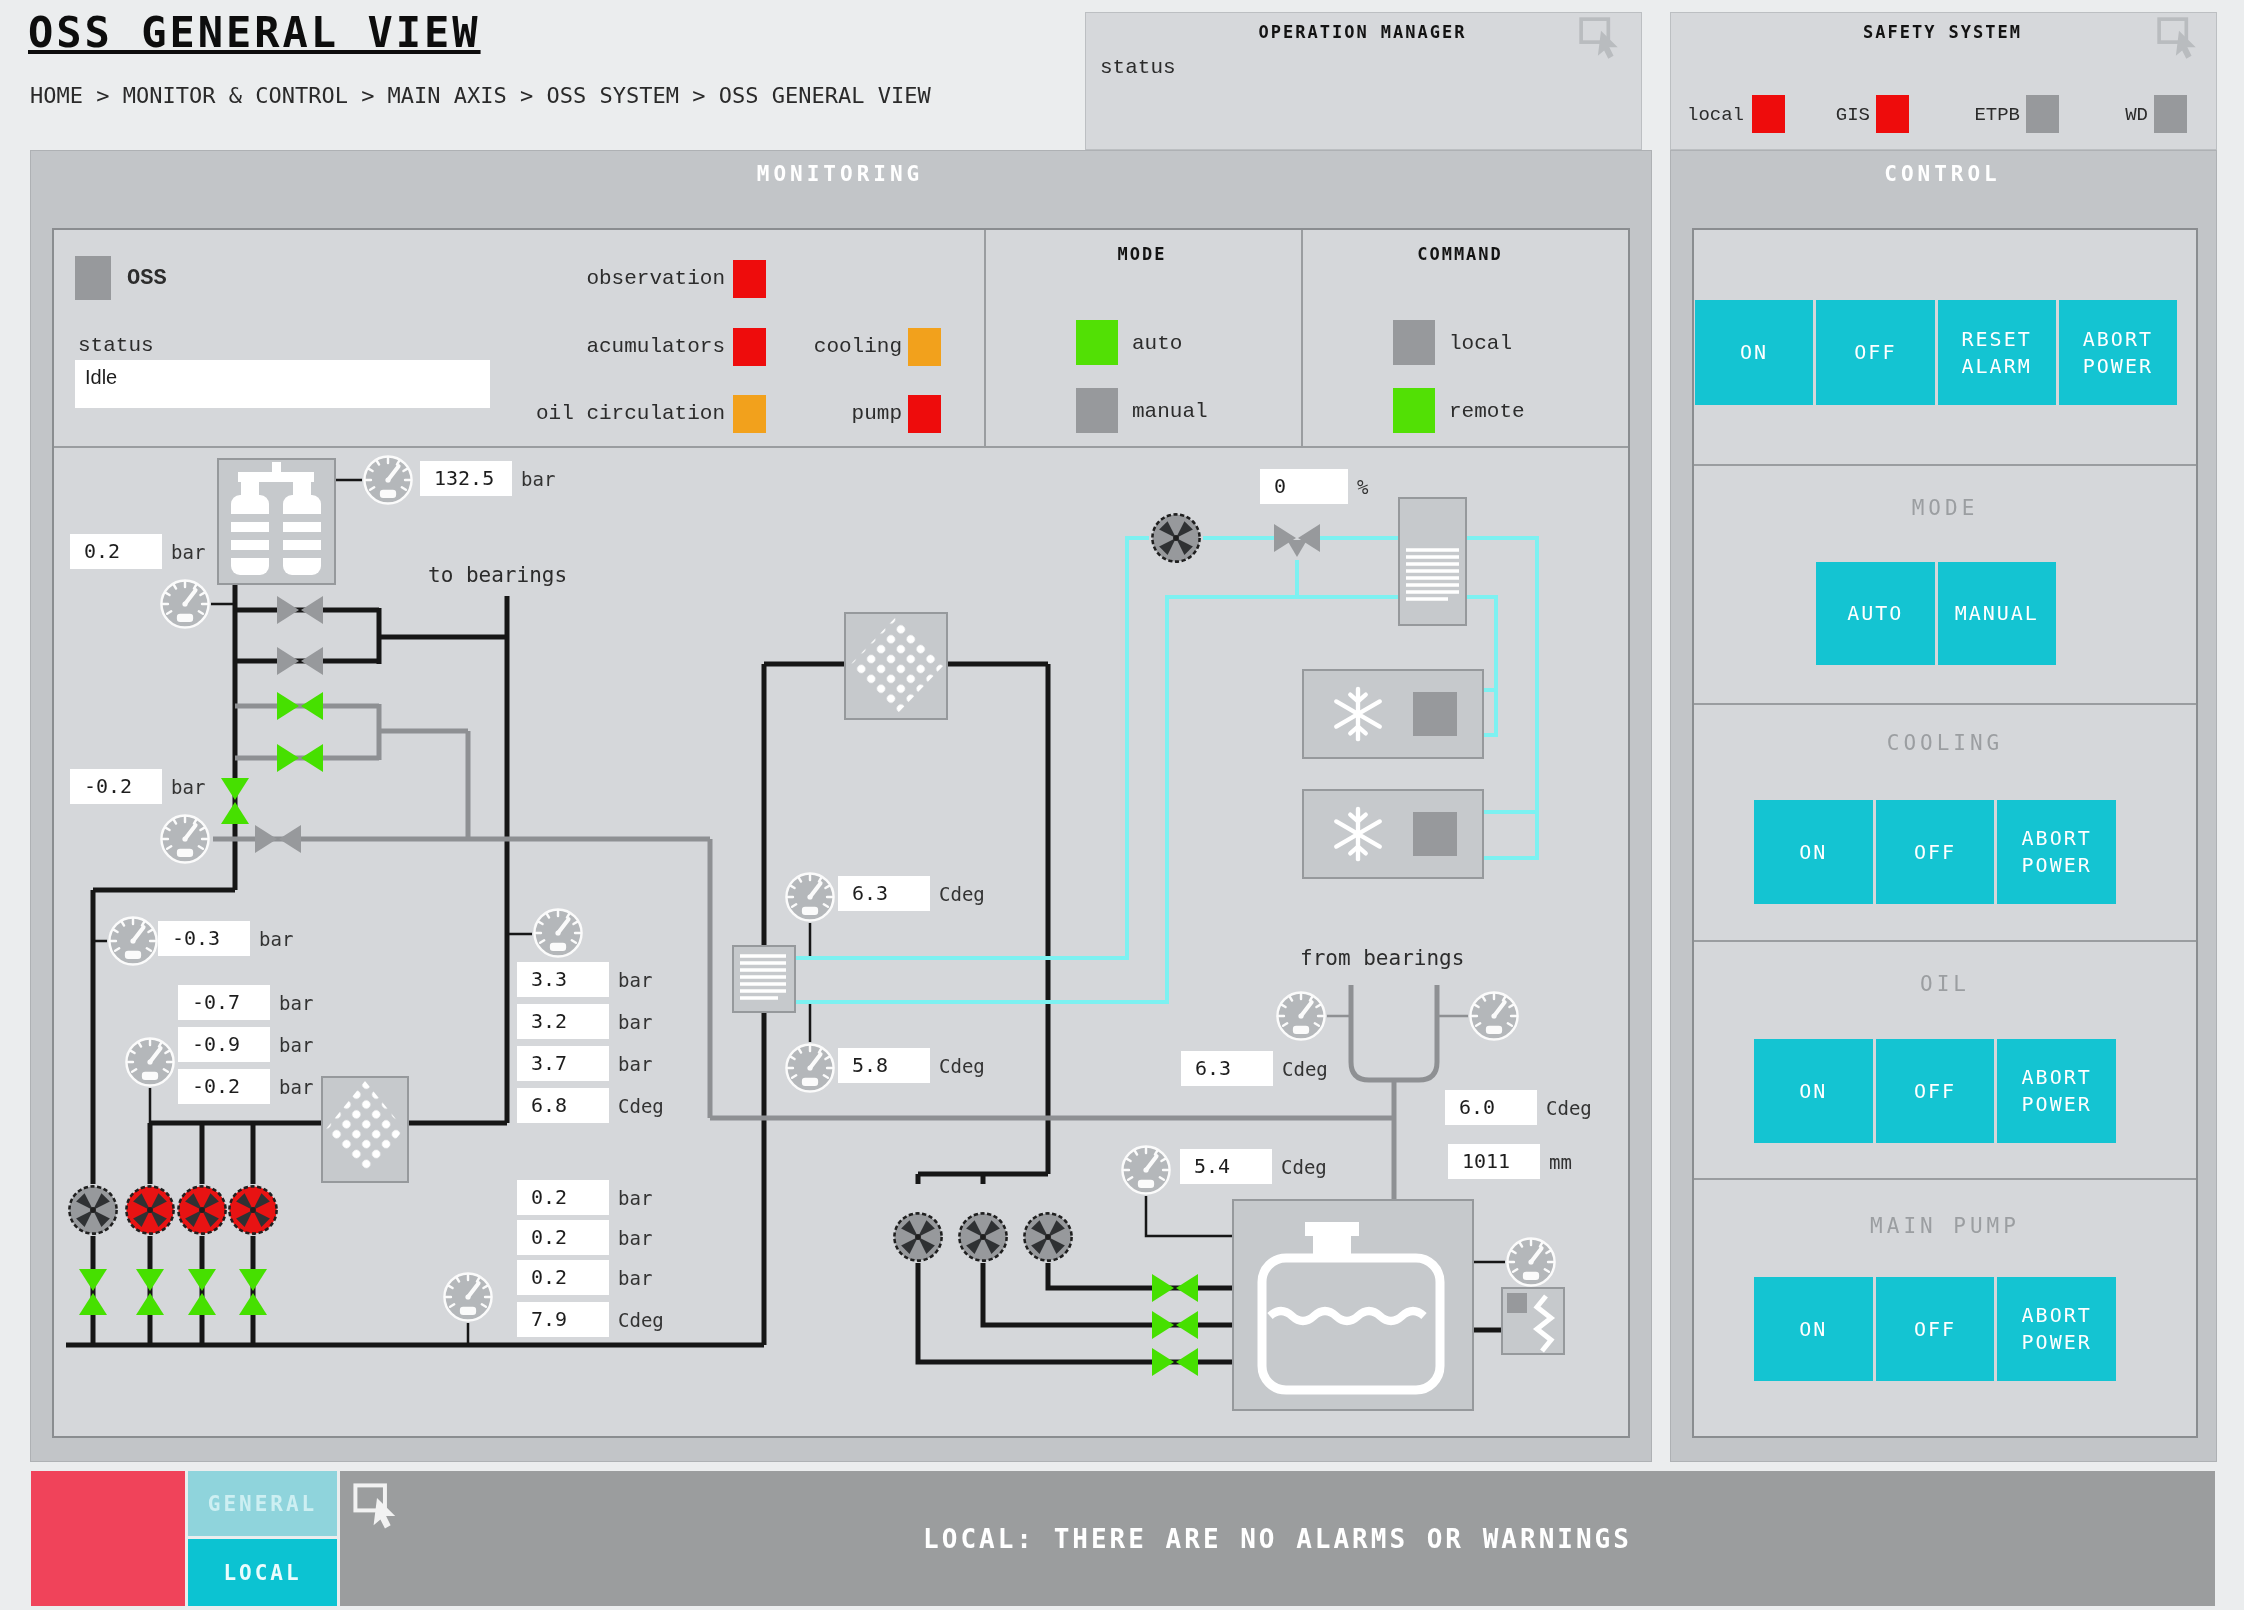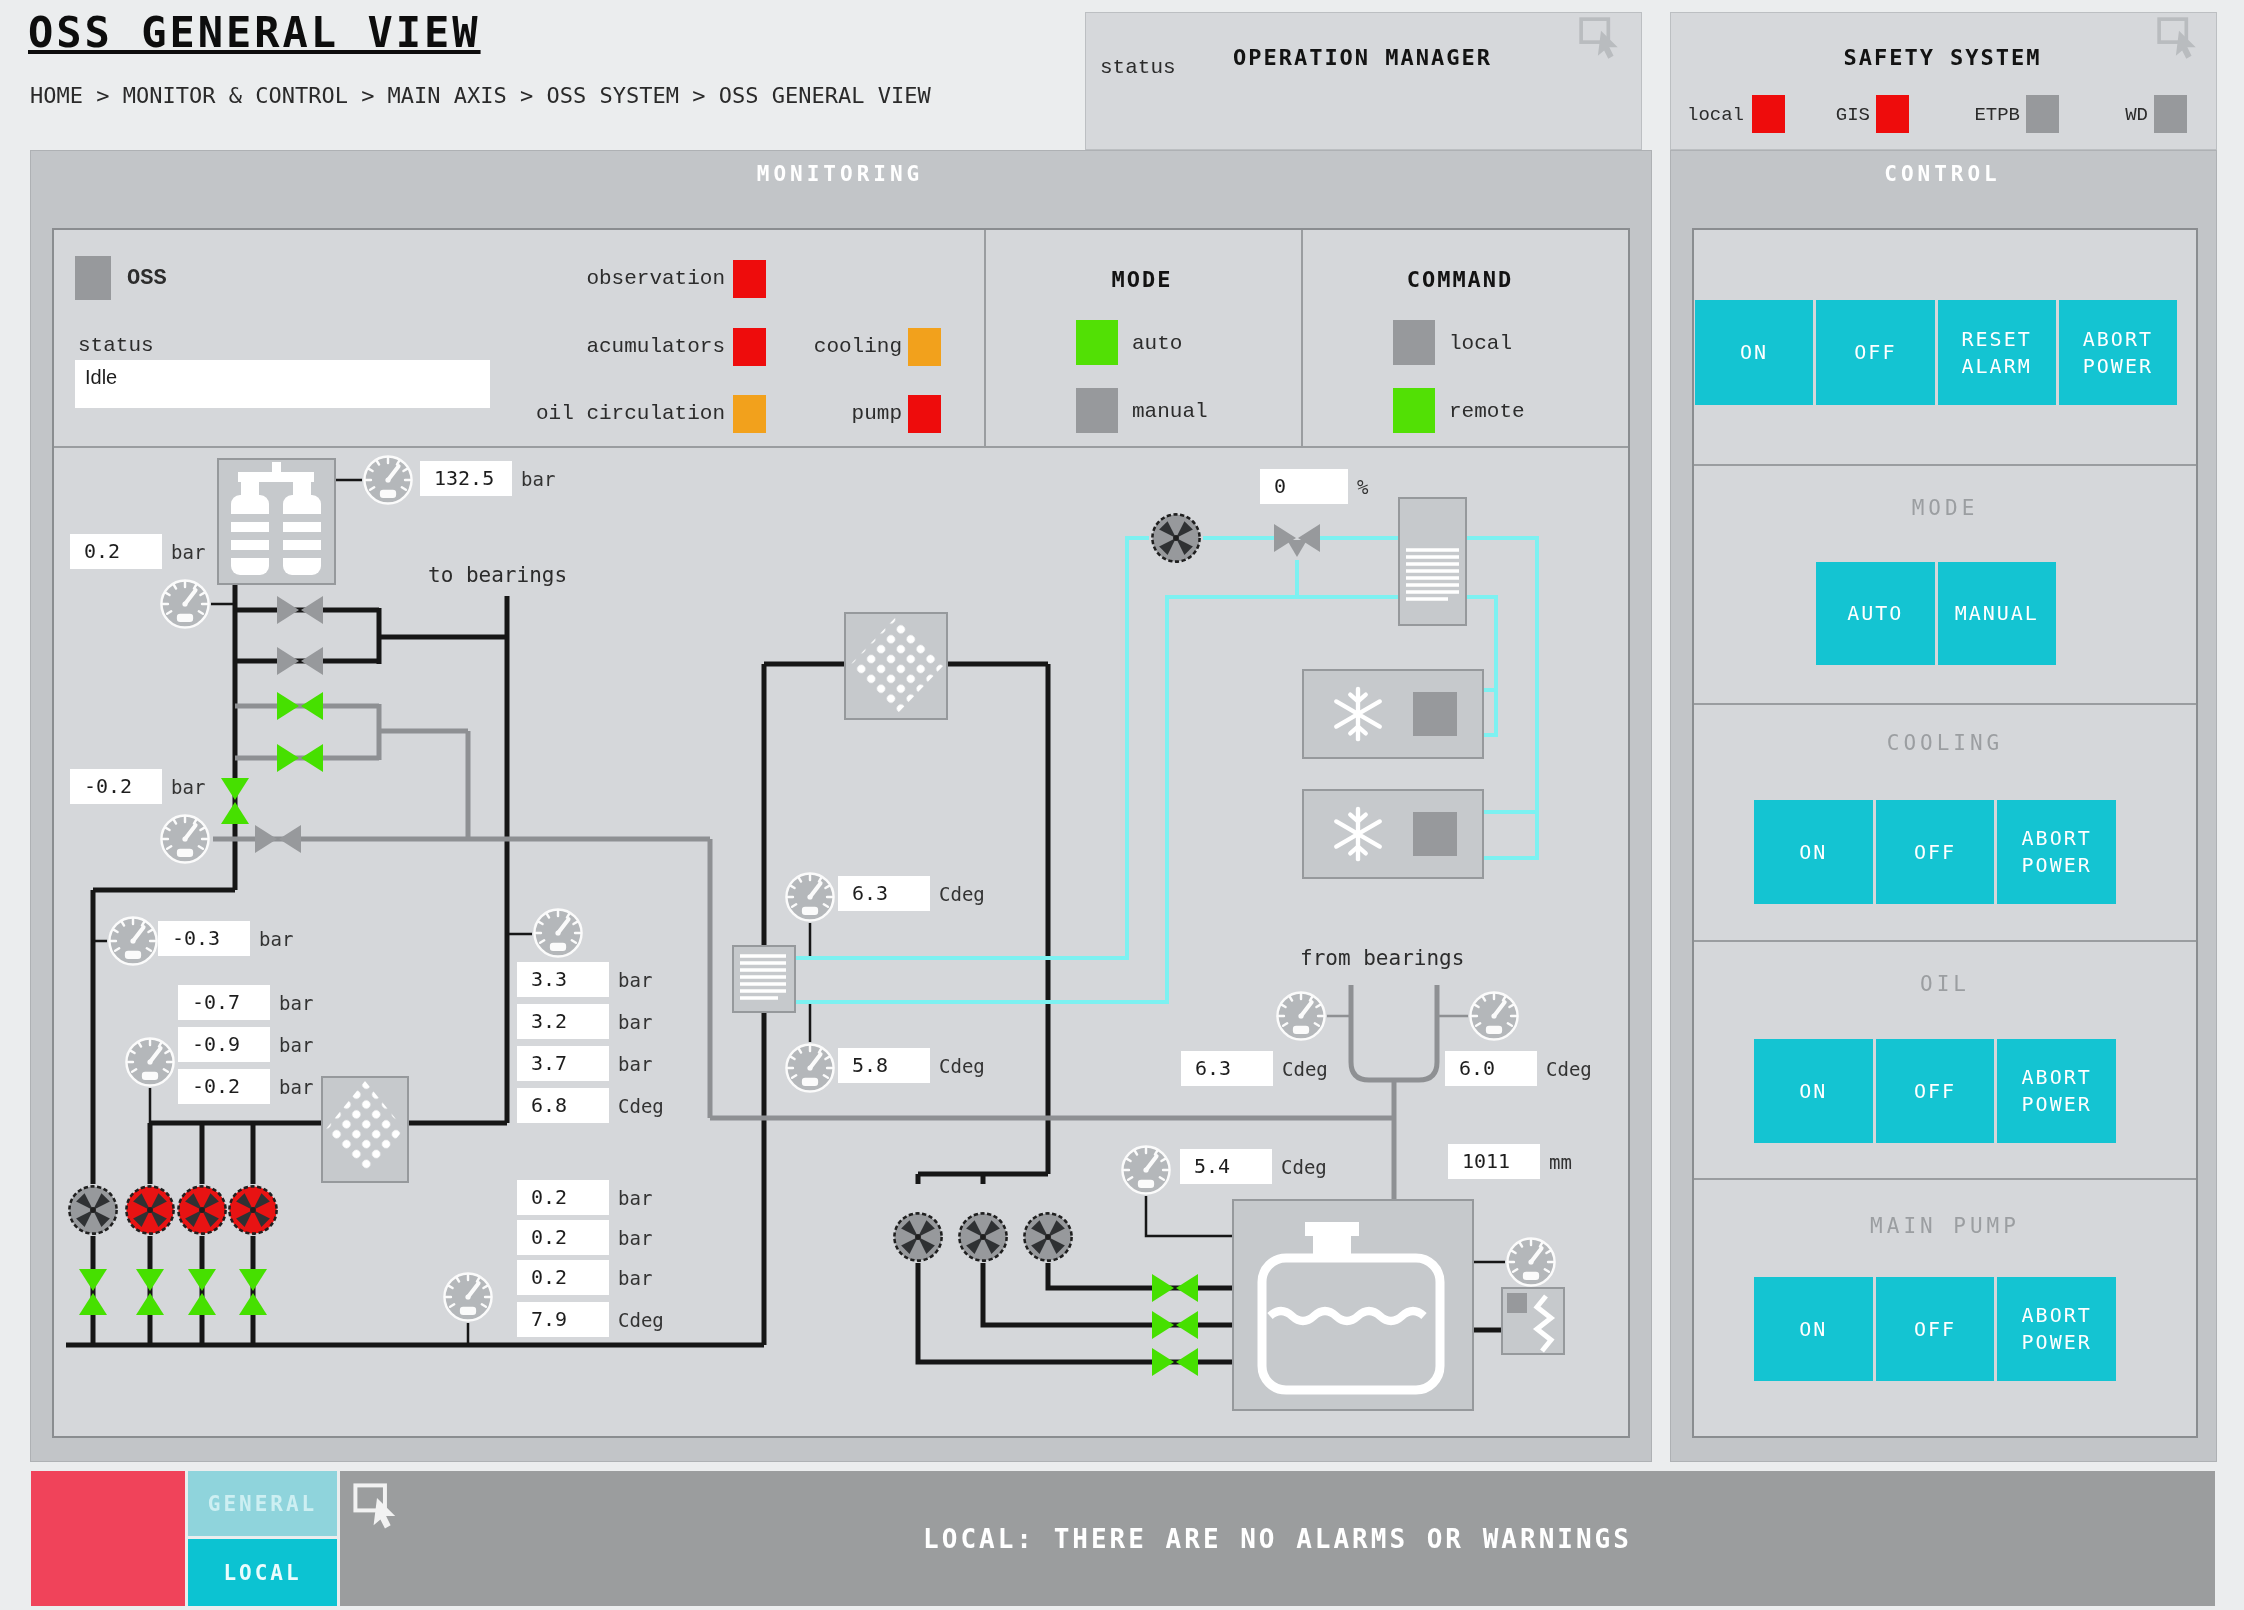--- a/index.html
+++ b/index.html
@@ -3,21 +3,21 @@
 <meta charset="utf-8">
 <style>
   html,body { margin:0; padding:0; background:#ebedee; }
   .page { position:relative; width:2244px; height:1610px; background:#ebedee;
           font-family:"DejaVu Sans Mono", monospace; color:#222; overflow:hidden; }
   .abs { position:absolute; }
   .bigpanel { background:#c2c5c8; border:1px solid #aeb1b4; }
   .panel { background:#d6d8db; border:1px solid #bcbfc2; }
   .subpanel { background:#d5d7da; border:2px solid #8a8d90; }
   .wtitle { color:#ffffff; font-weight:bold; font-size:21px; letter-spacing:4px; text-align:center; }
-  .ptitle { font-weight:bold; font-size:22px; letter-spacing:2px; color:#131313; text-align:center;margin-top:23px; }
+  .ptitle { font-weight:bold; font-size:17px; letter-spacing:2px; color:#131313; text-align:center; }
   .lbl { font-size:21px; color:#2c2c2c; white-space:nowrap;font-family:Liberation Mono, monospace; }
   .sq { position:absolute; width:33px; height:38px; }
   .sqb { position:absolute; width:42px; height:45px; }
   .field { position:absolute; background:#ffffff; font-size:20px; color:#1d1d1d;
            padding:6px 10px; box-sizing:border-box; }
   .divider { position:absolute; background:#9a9da0; }
   .vb { position:absolute; display:flex; align-items:center; gap:9px; }
   .vb-box { display:inline-block; width:92px; height:35px; background:#ffffff; font-size:20px;
             line-height:35px; padding-left:14px; box-sizing:border-box; color:#1d1d1d; white-space:nowrap; }
   .vb .unit { font-size:19px; color:#333; }
@@ -394,21 +394,21 @@
       <span class="unit">Cdeg</span>
     </div>
   <div class="vb" style="left:838px;top:1048px">
       <span class="vb-box">5.8</span>
       <span class="unit">Cdeg</span>
     </div>
   <div class="vb" style="left:1181px;top:1051px">
       <span class="vb-box">6.3</span>
       <span class="unit">Cdeg</span>
     </div>
-  <div class="vb" style="left:1445px;top:1051px">
+  <div class="vb" style="left:1445px;top:1090px">
       <span class="vb-box">6.0</span>
       <span class="unit">Cdeg</span>
     </div>
   <div class="vb" style="left:1180px;top:1149px">
       <span class="vb-box">5.4</span>
       <span class="unit">Cdeg</span>
     </div>
   <div class="vb" style="left:1448px;top:1144px">
       <span class="vb-box">1011</span>
       <span class="unit">mm</span>

